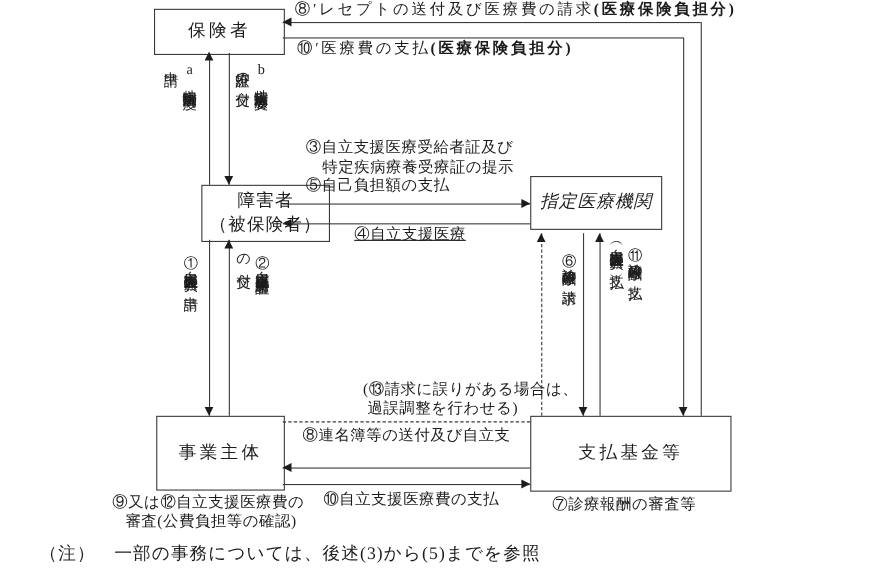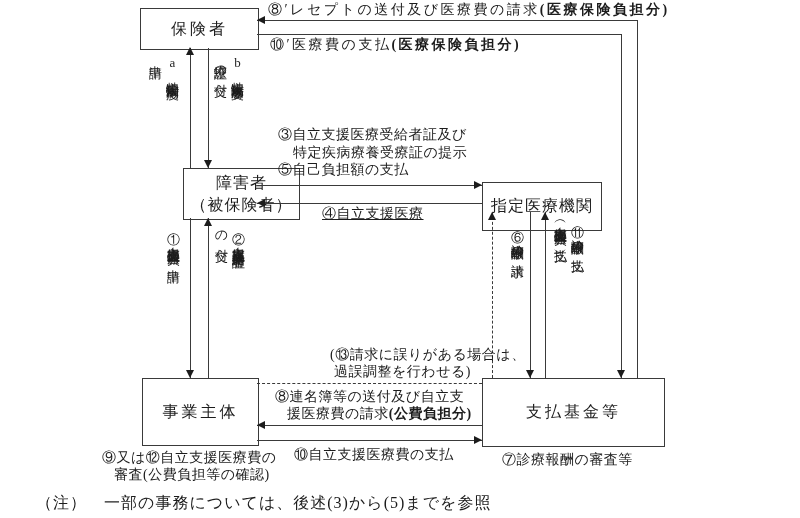--- a/index.html
+++ b/index.html
@@ -31,21 +31,21 @@
 
 <div class="stage">
 
   <div class="box" style="left:140px;top:8px;width:117px;height:40px;">
     <span class="bl">保険者</span>
   </div>
   <div class="box" style="left:142px;top:168px;width:115px;height:50px;letter-spacing:1px;margin-left:41px;">
     <span class="bl">障害者</span>
     <span class="bl">（被保険者）</span>
   </div>
-  <div class="box" style="left:482px;top:182px;width:118px;height:47px;letter-spacing:1px;">
+  <div class="box" style="left:482px;top:160px;width:118px;height:47px;letter-spacing:1px;font-style:italic;">
     <span class="bl">指定医療機関</span>
   </div>
   <div class="box" style="left:142px;top:378px;width:115px;height:66px;">
     <span class="bl">事業主体</span>
   </div>
   <div class="box" style="left:482px;top:378px;width:181px;height:67px;text-align:right;">
     <span class="bl">支払基金等</span>
   </div>
 
   <div class="vline" style="left:190px;top:48px;height:120px;"></div>
@@ -84,21 +84,20 @@
 
   <div class="lbl" style="left:278px;top:127px;">③自立支援医療受給者証及び</div>
   <div class="lbl" style="left:293px;top:145px;">特定疾病療養受療証の提示</div>
   <div class="lbl" style="left:278px;top:162px;">⑤自己負担額の支払</div>
   <div class="lbl" style="left:322px;top:206px;text-decoration:underline;">④自立支援医療</div>
 
   <div class="lbl" style="left:330px;top:347px;">(⑬請求に誤りがある場合は、</div>
   <div class="lbl" style="left:334px;top:364px;">過誤調整を行わせる)</div>
 
   <div class="lbl" style="left:275px;top:389px;">⑧連名簿等の送付及び自立支</div>
-  <div class="lbl" style="left:287px;top:406px;"><span>援医療費の請求</span><b>(公費負担分)</b></div>
 
   <div class="lbl" style="left:294px;top:447px;">⑩自立支援医療費の支払</div>
 
   <div class="lbl" style="left:102px;top:450px;">⑨又は⑫自立支援医療費の</div>
   <div class="lbl" style="left:114px;top:467px;">審査(公費負担等の確認)</div>
 
   <div class="lbl" style="left:502px;top:452px;">⑦診療報酬の審査等</div>
 
   <div class="vlbl" style="left:146px;top:55px;height:112px;">
     <div class="col">a特定疾病制度の</div>

